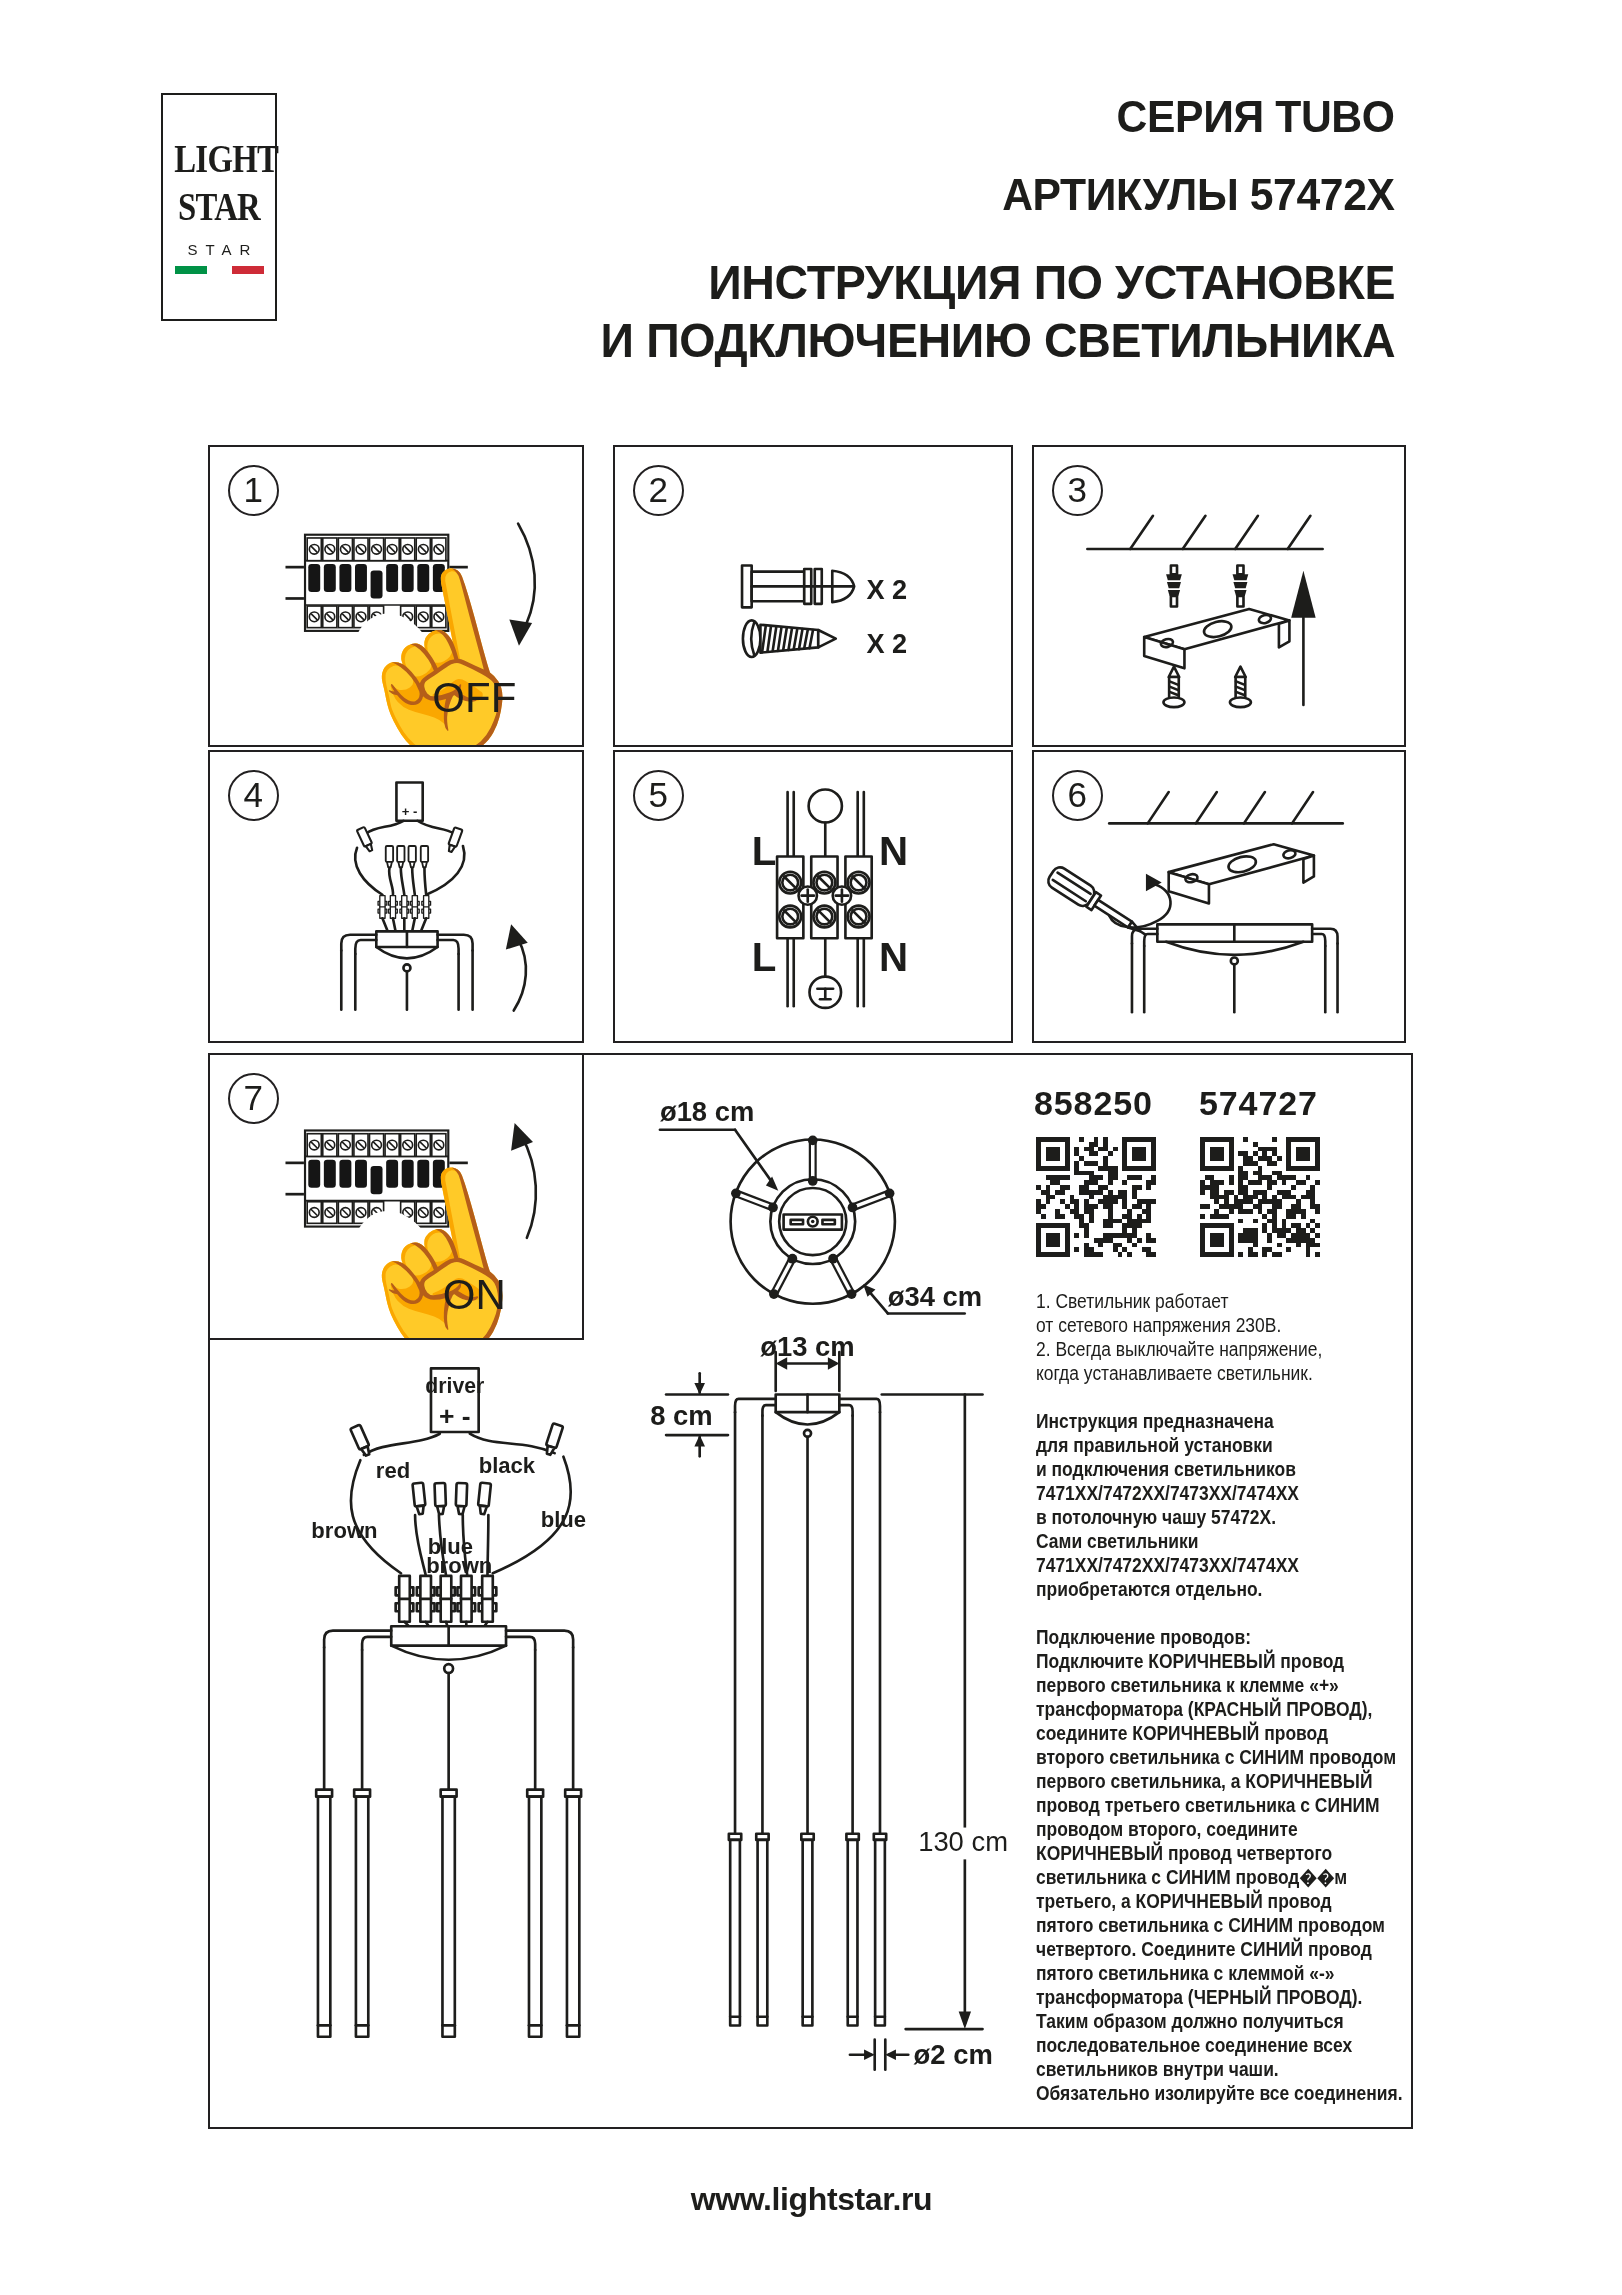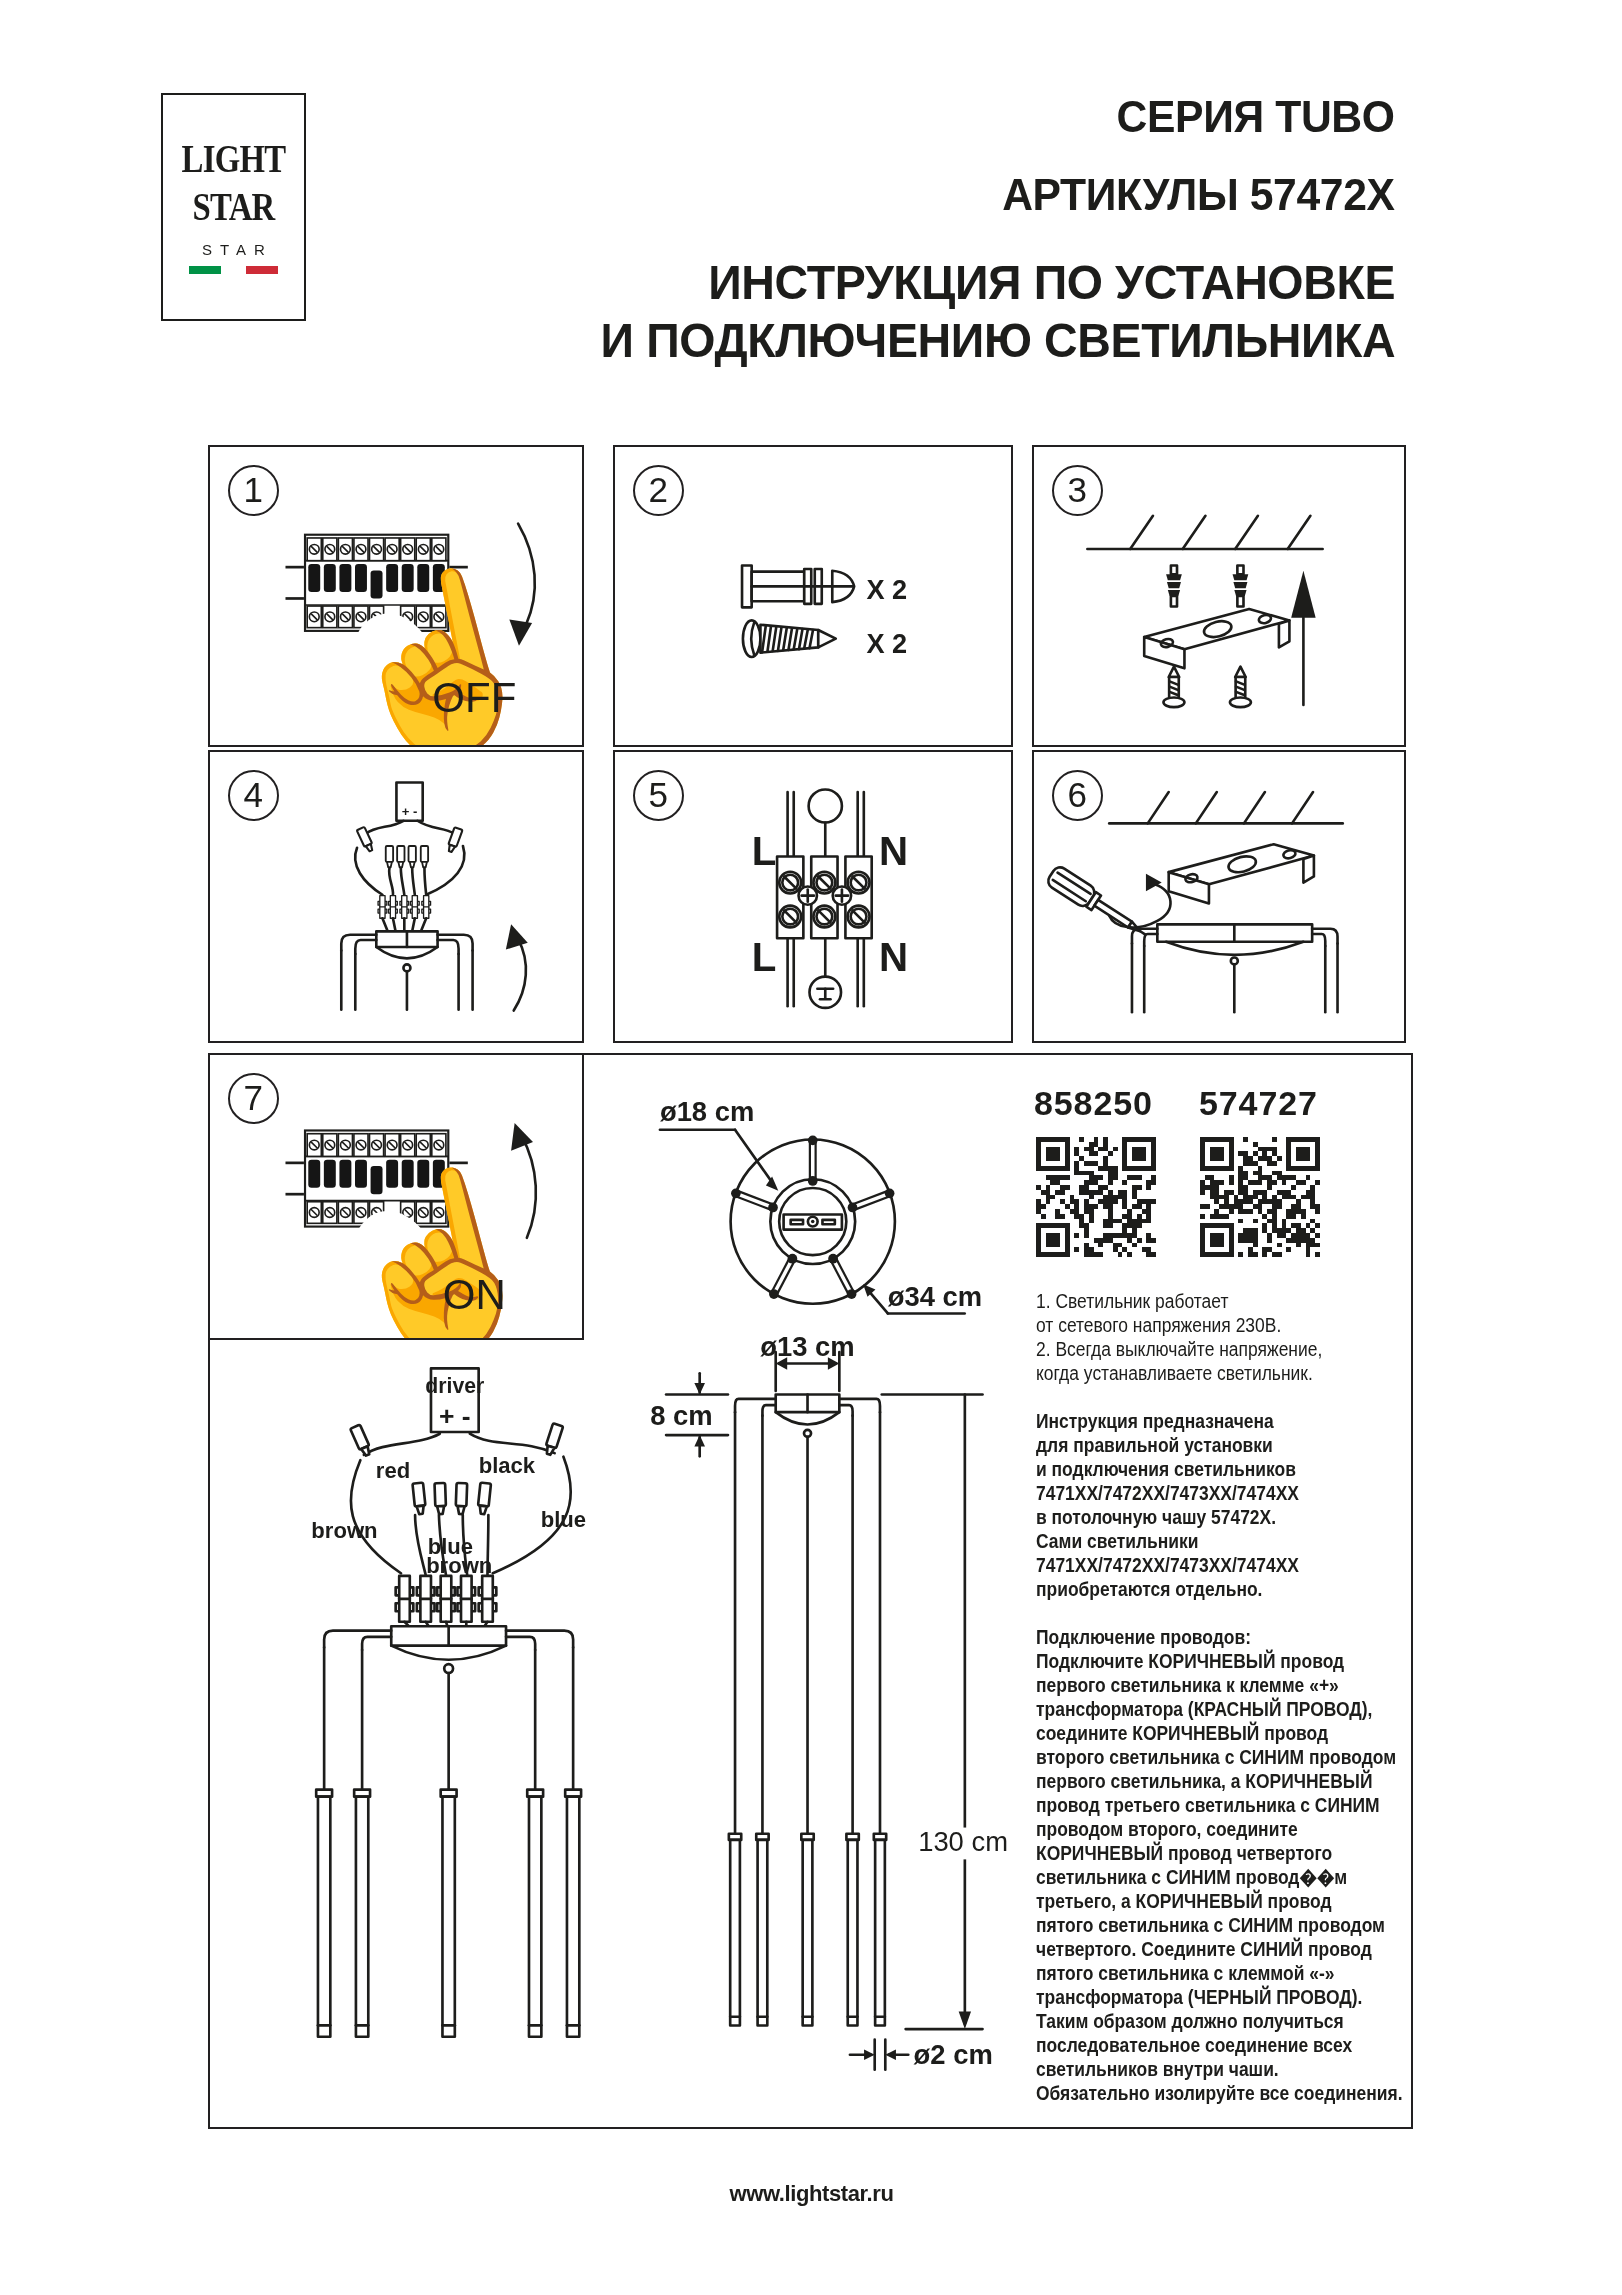--- a/index.html
+++ b/index.html
@@ -1,21 +1,21 @@
 <!DOCTYPE html>
 <html style="font-size:14px"><head>
 <meta charset="utf-8">
 <style>
   *{box-sizing:border-box;margin:0;padding:0}
   body{margin:0;background:#9a9a9a}
   .page{position:relative;width:1623px;height:2295px;background:#fff;
         font-family:"Liberation Sans",sans-serif;color:#1d1d1b;overflow:hidden;margin:0 auto}
   .abs{position:absolute}
   
-  .logo{position:absolute;left:161px;top:93px;width:145px;height:228px;
+  .logo{position:absolute;left:161px;top:93px;width:116px;height:228px;
         border:2.2px solid #1d1d1b;text-align:center;font-family:"Liberation Serif",serif}
   .logo .big{font-weight:bold;font-size:41px;line-height:48px;letter-spacing:-0.9px;
              transform:scaleX(.8);transform-origin:center}
   .logo .big.first{margin-top:39px}
   .logo .group{margin-top:10.6px;font-family:"Liberation Sans",sans-serif;
                font-size:15px;letter-spacing:8px;text-indent:8px;font-weight:normal}
   .flag{margin-top:8px;display:flex;justify-content:center;gap:25px}
   .flag span{display:inline-block;width:32px;height:8px}
   
   .hdr{position:absolute;right:228px;text-align:right;font-weight:bold;
@@ -49,21 +49,21 @@
        white-space:pre-line;transform:scaleX(.9);transform-origin:left top}
   .txt.b{font-weight:bold}
   .notes{top:1289px}
   .intro{top:1409px}
   .wiretext{top:1625px}
   
   .qr-label{position:absolute;font-size:34px;font-weight:bold;letter-spacing:0.9px}
   .qr{position:absolute;width:120px;height:120px}
   
   .footer{position:absolute;left:0;right:0;top:2181px;text-align:center;
-          font-size:22px;font-weight:bold;letter-spacing:-0.4px}
+          font-size:32px;font-weight:bold;letter-spacing:-0.4px}
 </style>
 </head>
 <body>
 
 <svg style="position:absolute;width:0;height:0" aria-hidden="true">
   <defs>
     <g id="bracket">
       <polygon class="wh" points="4,38 124,6 170,19 50,52"></polygon>
       <polygon class="wh" points="4,38 50,52 50,74 4,60"></polygon>
       <polygon class="wh" points="170,19 170,43 158,50 158,23"></polygon>

